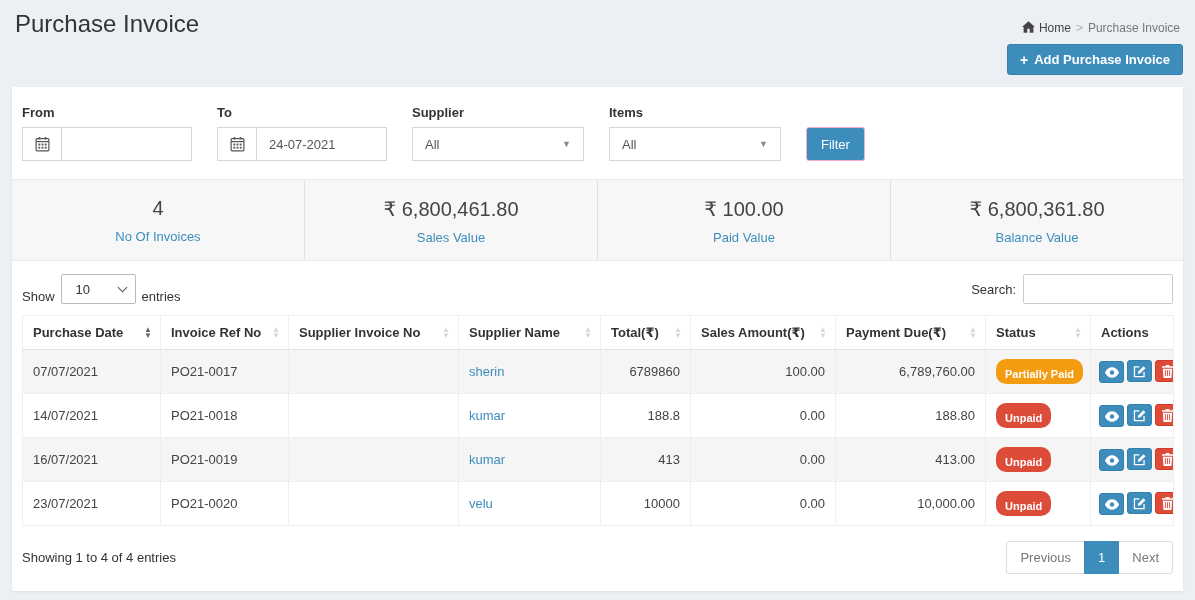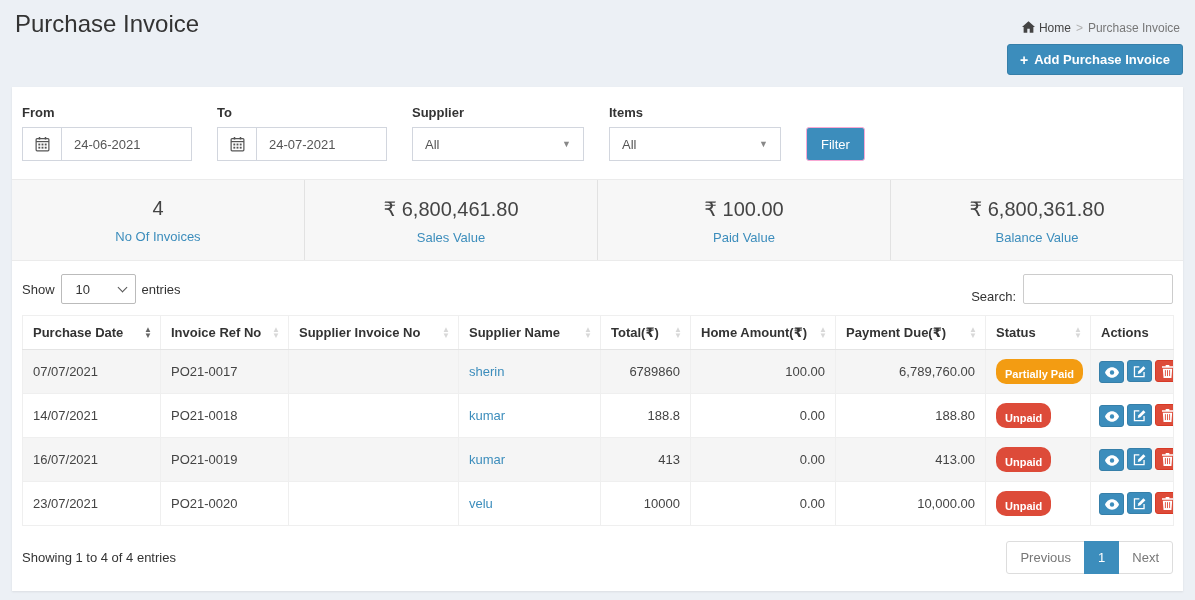--- a/index.html
+++ b/index.html
@@ -46,28 +46,28 @@
   }
   
   .stats-row { display:flex; background:#f7f7f7; border-top:1px solid #ebebeb; border-bottom:1px solid #ebebeb; }
   .stat { flex:1; text-align:center; padding:17px 0 15px 0; border-right:1px solid #e2e2e2; }
   .stat:last-child { border-right:0; }
   .stat-value { font-size:20px; color:#444; margin-bottom:9px; }
   .stat-label { font-size:13px; color:#3c8dbc; }
   
   .table-wrap { padding:13px 10px 0 10px; }
   .controls-row { display:flex; justify-content:space-between; align-items:center; margin-bottom:11px; font-size:13px; color:#333; }
-  .length-ctl { display:flex; align-items:center; gap:6px; }
+  .length-ctl { display:flex; align-items:flex-end; gap:6px; }
   .show-select {
     width:75px; height:30px; border:1px solid #bbb; background:#fff; border-radius:2px;
     display:flex; align-items:center; justify-content:space-between; padding:0 9px 0 14px;
     font-size:13px; color:#333; cursor:pointer;
   }
   .chev { width:7px; height:7px; border-right:1.6px solid #555; border-bottom:1.6px solid #555; transform:rotate(45deg); margin-top:-4px; }
-  .search-ctl { display:flex; align-items:flex-end; gap:7px; }
+  .search-ctl { display:flex; align-items:center; gap:7px; }
   .search-ctl input { width:150px; height:30px; border:1px solid #ccc; border-radius:2px; padding:0 8px; font-family:inherit; font-size:13px; outline:none; }
   table.dt { width:100%; border-collapse:collapse; table-layout:fixed; font-size:13px; }
   .dt th, .dt td { border:1px solid #efefef; padding:9px 10px; overflow:hidden; white-space:nowrap; }
   .dt thead th { font-weight:700; color:#333; text-align:left; position:relative; padding-right:26px; border-bottom:1px solid #e4e4e4; background:#fff; }
   .sorticon { position:absolute; right:8px; top:50%; transform:translateY(-50%); display:flex; flex-direction:column; font-size:8px; line-height:0.75; color:#d8d8d8; letter-spacing:0; }
   th.sorted .sorticon { color:#666; }
   .dt tbody td { color:#444; }
   .dt tbody tr.odd { background:#f5f5f5; }
   .dt td.num { text-align:right; }
   .supplier-link { color:#3c8dbc; text-decoration:none; cursor:pointer; }
@@ -130,21 +130,20 @@
               <g fill="#555">
                 <rect x="3.6" y="7" width="2" height="2"></rect>
                 <rect x="7" y="7" width="2" height="2"></rect>
                 <rect x="10.4" y="7" width="2" height="2"></rect>
                 <rect x="3.6" y="10.4" width="2" height="2"></rect>
                 <rect x="7" y="10.4" width="2" height="2"></rect>
                 <rect x="10.4" y="10.4" width="2" height="2"></rect>
               </g>
             </svg>
         </span>
-        <input type="text" value="24-06-2021" style="">
       </div>
     </div>
     <div class="fgroup">
       <span class="flabel">To</span>
       <div class="input-group">
         <span class="input-addon">
           <svg width="15" height="15" viewBox="0 0 16 16">
               <path fill="#555" d="M4 0h1.6v2.6H4zM10.4 0H12v2.6h-1.6z"></path>
               <rect x="1.2" y="1.7" width="13.6" height="13" rx="1" fill="none" stroke="#555" stroke-width="1.3"></rect>
               <path stroke="#555" stroke-width="1.3" d="M1.2 4.9h13.6"></path>
@@ -242,21 +241,21 @@
                 <span>▼</span>
               </span></th>
           <th><span>Supplier Name</span><span class="sorticon">
                 <span>▲</span>
                 <span>▼</span>
               </span></th>
           <th><span>Total(₹)</span><span class="sorticon">
                 <span>▲</span>
                 <span>▼</span>
               </span></th>
-          <th><span>Home Amount(₹)</span><span class="sorticon">
+          <th><span>Sales Amount(₹)</span><span class="sorticon">
                 <span>▲</span>
                 <span>▼</span>
               </span></th>
           <th><span>Payment Due(₹)</span><span class="sorticon">
                 <span>▲</span>
                 <span>▼</span>
               </span></th>
           <th><span>Status</span><span class="sorticon">
                 <span>▲</span>
                 <span>▼</span>

